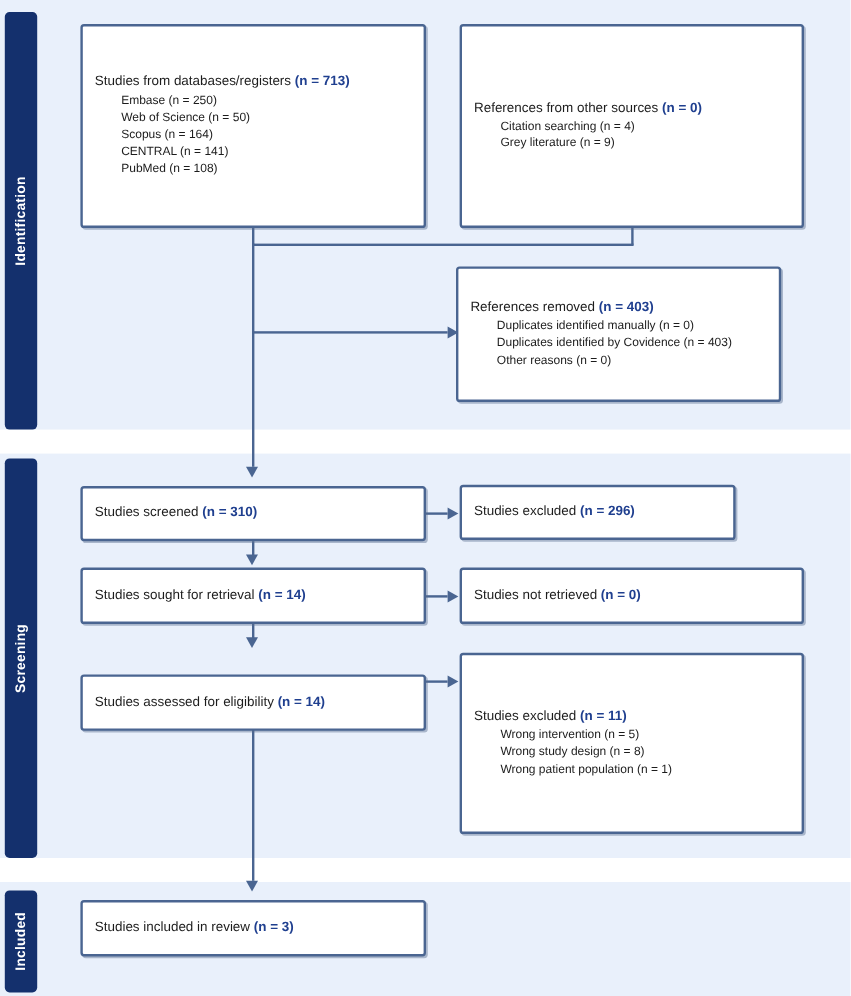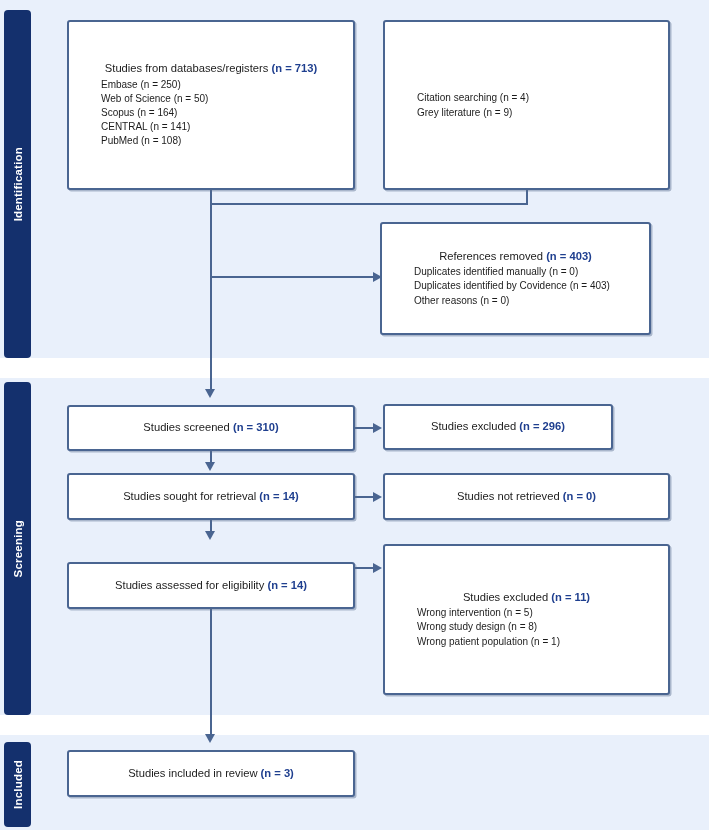--- a/index.html
+++ b/index.html
@@ -63,21 +63,20 @@
     display: flex;
     flex-direction: column;
     justify-content: center;
     padding: 0 10px;
   }
   .pbox .title {
     font-size: 11.2px;
     color: #1c1c1c;
     line-height: 1.35;
     white-space: nowrap;
-    text-align: center;
   }
   .pbox .title .nval {
     color: #1f3f8f;
     font-weight: bold;
   }
   .pbox ul {
     margin: 1px 0 0 0;
     padding: 0 0 0 22px;
     list-style: none;
   }
@@ -177,20 +176,21 @@
     <ul>
       <li>Embase (n = 250)</li>
       <li>Web of Science (n = 50)</li>
       <li>Scopus (n = 164)</li>
       <li>CENTRAL (n = 141)</li>
       <li>PubMed (n = 108)</li>
     </ul>
   </div>
 
   <div class="pbox box-othersrc">
+    <div class="title"><span>References from other sources </span><span class="nval">(n = 0)</span></div>
     <ul>
       <li>Citation searching (n = 4)</li>
       <li>Grey literature (n = 9)</li>
     </ul>
   </div>
 
   <div class="pbox box-removed">
     <div class="title"><span>References removed </span><span class="nval">(n = 403)</span></div>
     <ul>
       <li>Duplicates identified manually (n = 0)</li>

